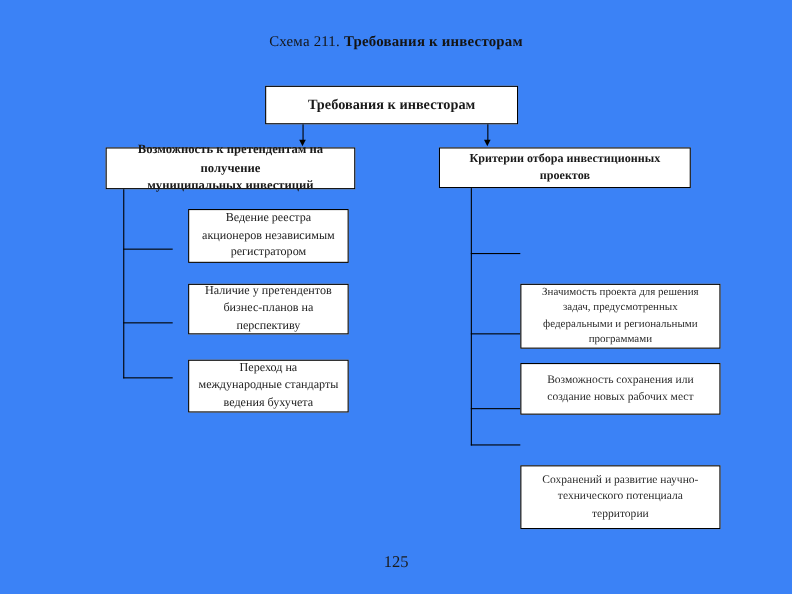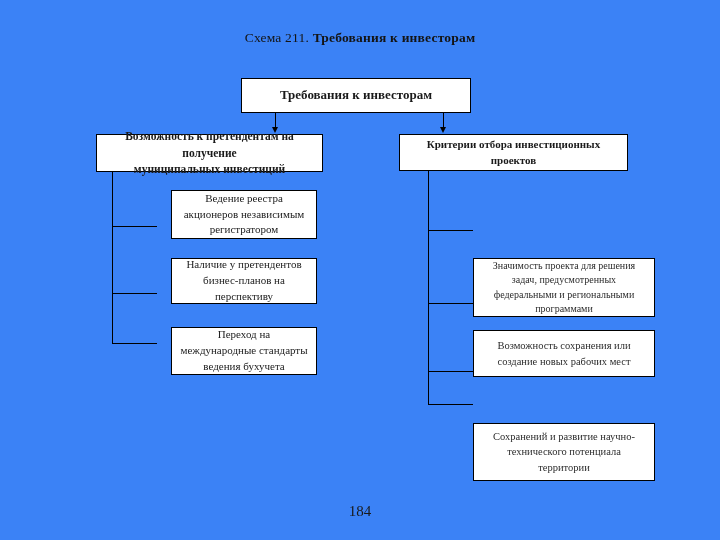--- a/index.html
+++ b/index.html
@@ -131,15 +131,15 @@
   <div class="box r-item r3">
     <span class="label">Возможность сохранения или
 создание новых рабочих мест</span>
   </div>
   <div class="box r-item r4">
     <span class="label">Сохранений и развитие научно-
 технического потенциала
 территории</span>
   </div>
 
-  <div class="page-number">184</div>
+  <div class="page-number">125</div>
 
 </div>
 
 </body></html>

